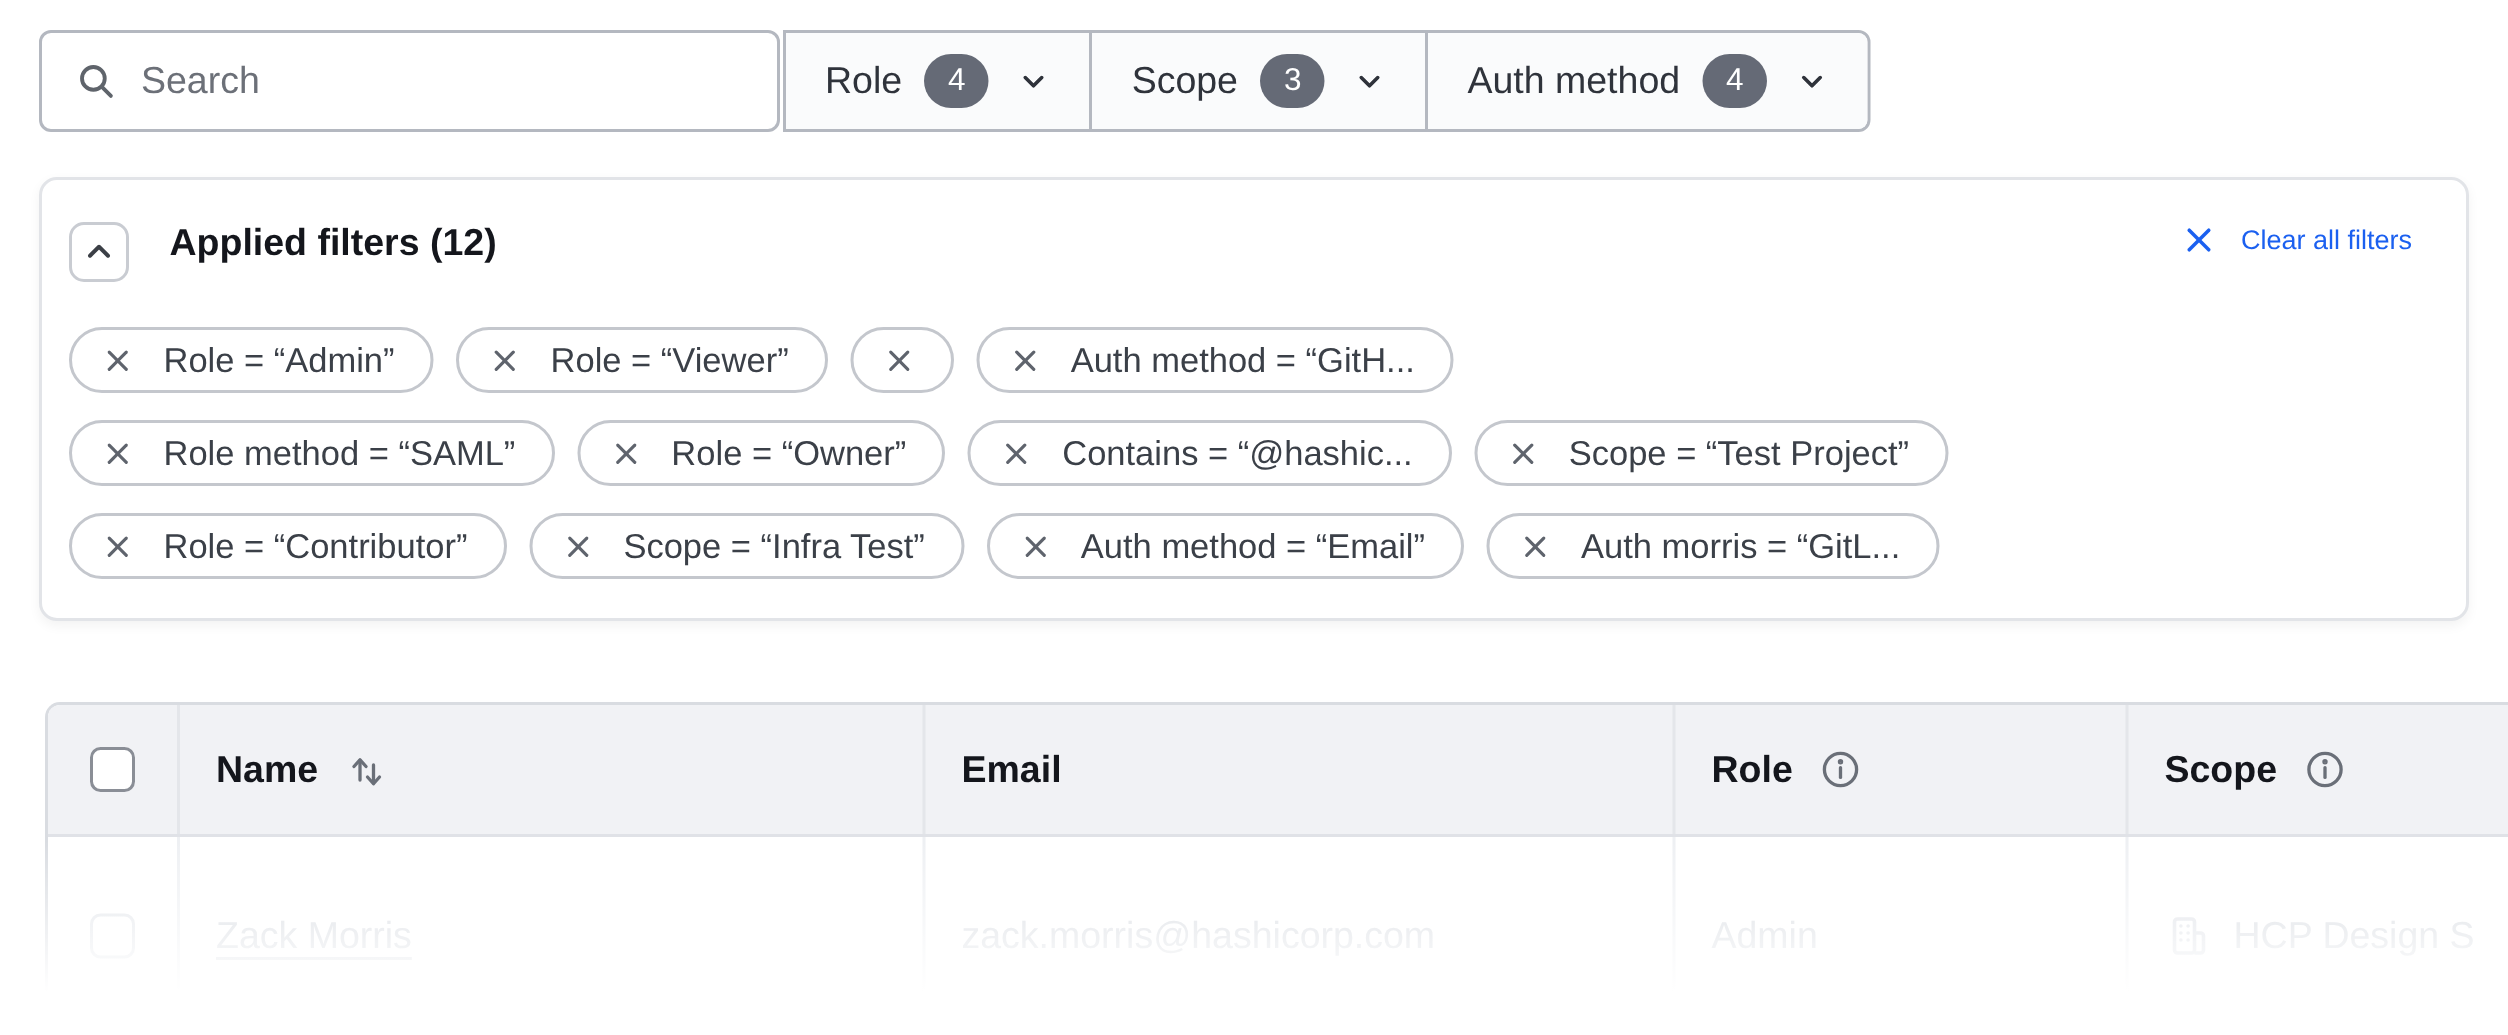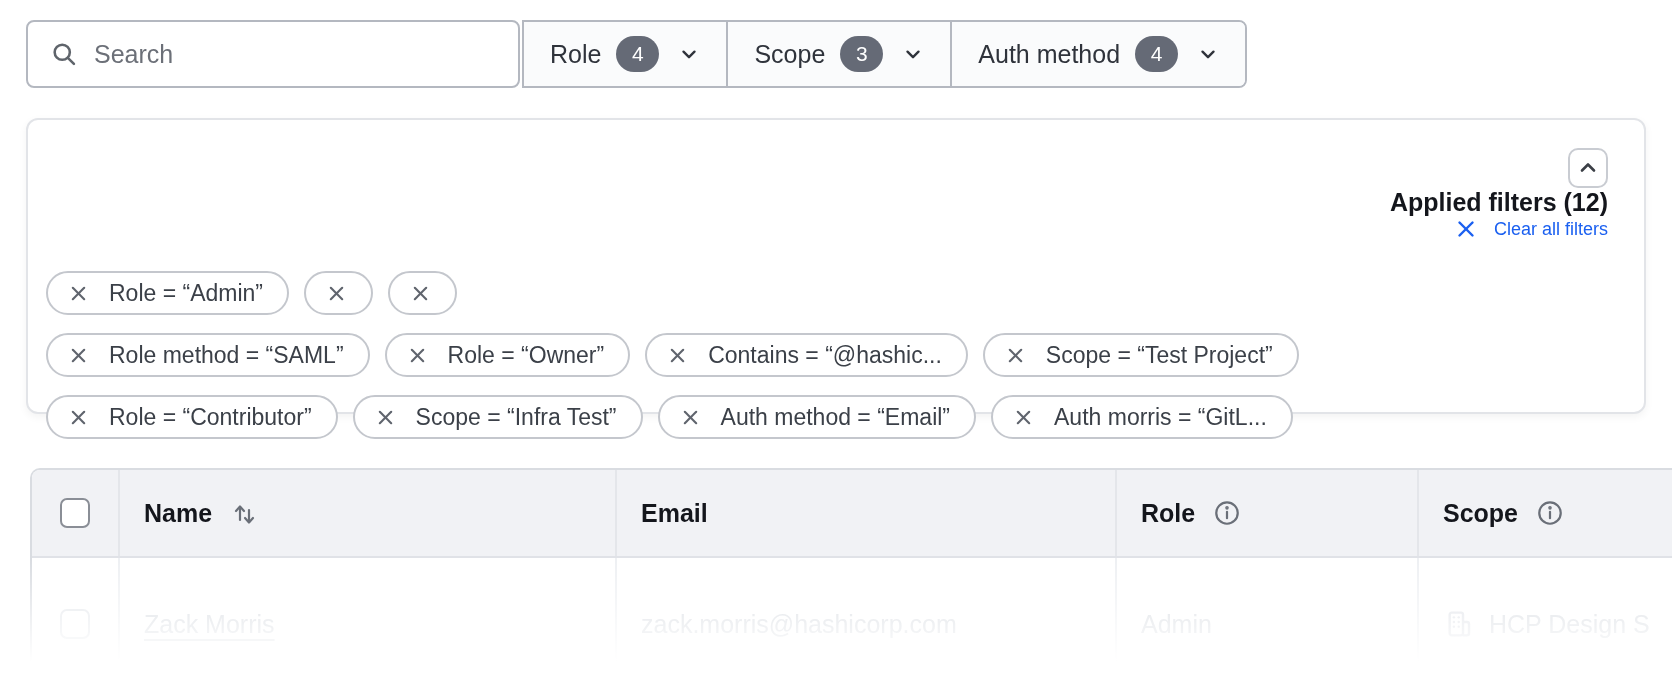--- a/index.html
+++ b/index.html
@@ -36,21 +36,21 @@
   .dd:last-child{border-right:none;}
   .count-badge{display:inline-flex;align-items:center;justify-content:center;min-width:43px;
     height:36px;padding:0 13px;border-radius:999px;background:var(--badge);color:#fff;
     font-size:21px;font-weight:500;}
   .dd .chev{margin-left:4px;}
 
   
   .panel{position:absolute;left:26px;top:118px;width:1620px;height:296px;background:#fff;
     border:2px solid var(--panel-border);border-radius:12px;
     box-shadow:0 3px 8px rgba(20,22,28,.05);padding:28px 36px 0 18px;}
-  .panel-head{display:flex;align-items:flex-end;flex-direction:column;}
+  .panel-head{display:flex;align-items:flex-start;}
   .collapse-btn{width:40px;height:40px;border:2px solid #c9ccd2;border-radius:10px;
     display:flex;align-items:center;justify-content:center;background:#fff;}
   .panel-title{font-size:25px;font-weight:700;color:var(--ink);margin-left:27px;}
   .clear-all{margin-left:auto;display:flex;align-items:center;gap:16px;
     color:var(--accent);font-size:18px;font-weight:500;}
   .pills{margin-top:30px;display:flex;flex-direction:column;gap:18px;}
   .pill-row{display:flex;gap:15px;}
   .pill{display:inline-flex;align-items:center;gap:20px;height:44px;padding:0 24px 0 20px;
     border:2px solid var(--pill-border);border-radius:999px;background:#fff;
     font-size:23px;color:var(--ink-soft);white-space:nowrap;}
@@ -155,28 +155,38 @@
     </span>
     <span>Role = “Admin”</span>
   </button>
         <button class="pill">
     <span class="icon">
       <svg width="21" height="21" viewBox="0 0 24 24" fill="none" stroke="#5f646d" stroke-width="2.4" stroke-linecap="round">
               <line x1="5.5" y1="5.5" x2="18.5" y2="18.5"></line>
               <line x1="18.5" y1="5.5" x2="5.5" y2="18.5"></line>
             </svg>
     </span>
-  </button>
-        <button class="pill">
-    <span class="icon">
-      <svg width="21" height="21" viewBox="0 0 24 24" fill="none" stroke="#5f646d" stroke-width="2.4" stroke-linecap="round">
-              <line x1="5.5" y1="5.5" x2="18.5" y2="18.5"></line>
-              <line x1="18.5" y1="5.5" x2="5.5" y2="18.5"></line>
-            </svg>
-    </span>
+    <span>Role = “Viewer”</span>
+  </button>
+        <button class="pill">
+    <span class="icon">
+      <svg width="21" height="21" viewBox="0 0 24 24" fill="none" stroke="#5f646d" stroke-width="2.4" stroke-linecap="round">
+              <line x1="5.5" y1="5.5" x2="18.5" y2="18.5"></line>
+              <line x1="18.5" y1="5.5" x2="5.5" y2="18.5"></line>
+            </svg>
+    </span>
+  </button>
+        <button class="pill">
+    <span class="icon">
+      <svg width="21" height="21" viewBox="0 0 24 24" fill="none" stroke="#5f646d" stroke-width="2.4" stroke-linecap="round">
+              <line x1="5.5" y1="5.5" x2="18.5" y2="18.5"></line>
+              <line x1="18.5" y1="5.5" x2="5.5" y2="18.5"></line>
+            </svg>
+    </span>
+    <span>Auth method = “GitH...</span>
   </button>
       </div>
       <div class="pill-row">
         <button class="pill">
     <span class="icon">
       <svg width="21" height="21" viewBox="0 0 24 24" fill="none" stroke="#5f646d" stroke-width="2.4" stroke-linecap="round">
               <line x1="5.5" y1="5.5" x2="18.5" y2="18.5"></line>
               <line x1="18.5" y1="5.5" x2="5.5" y2="18.5"></line>
             </svg>
     </span>

